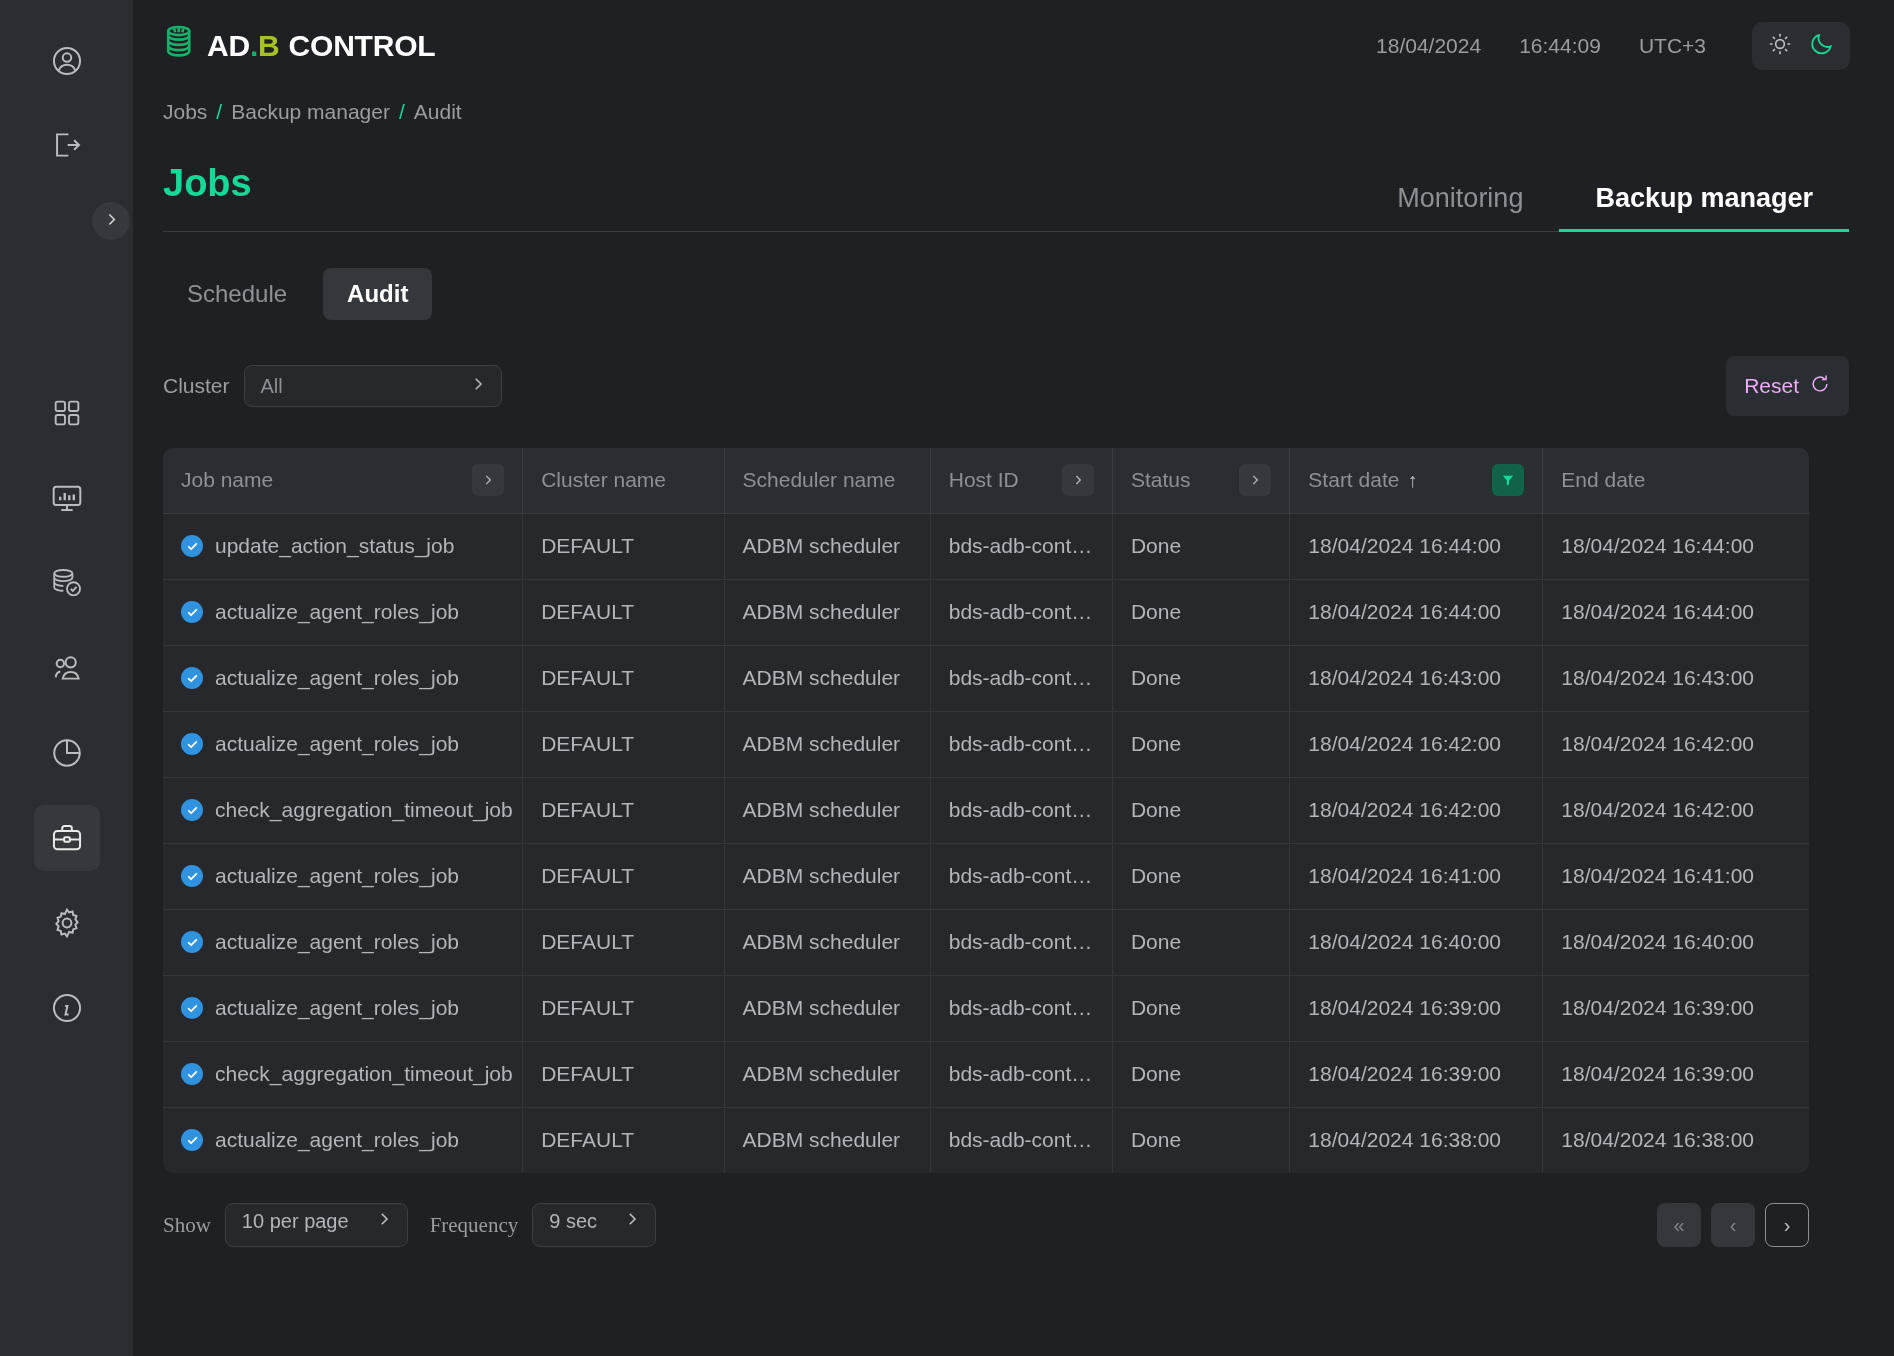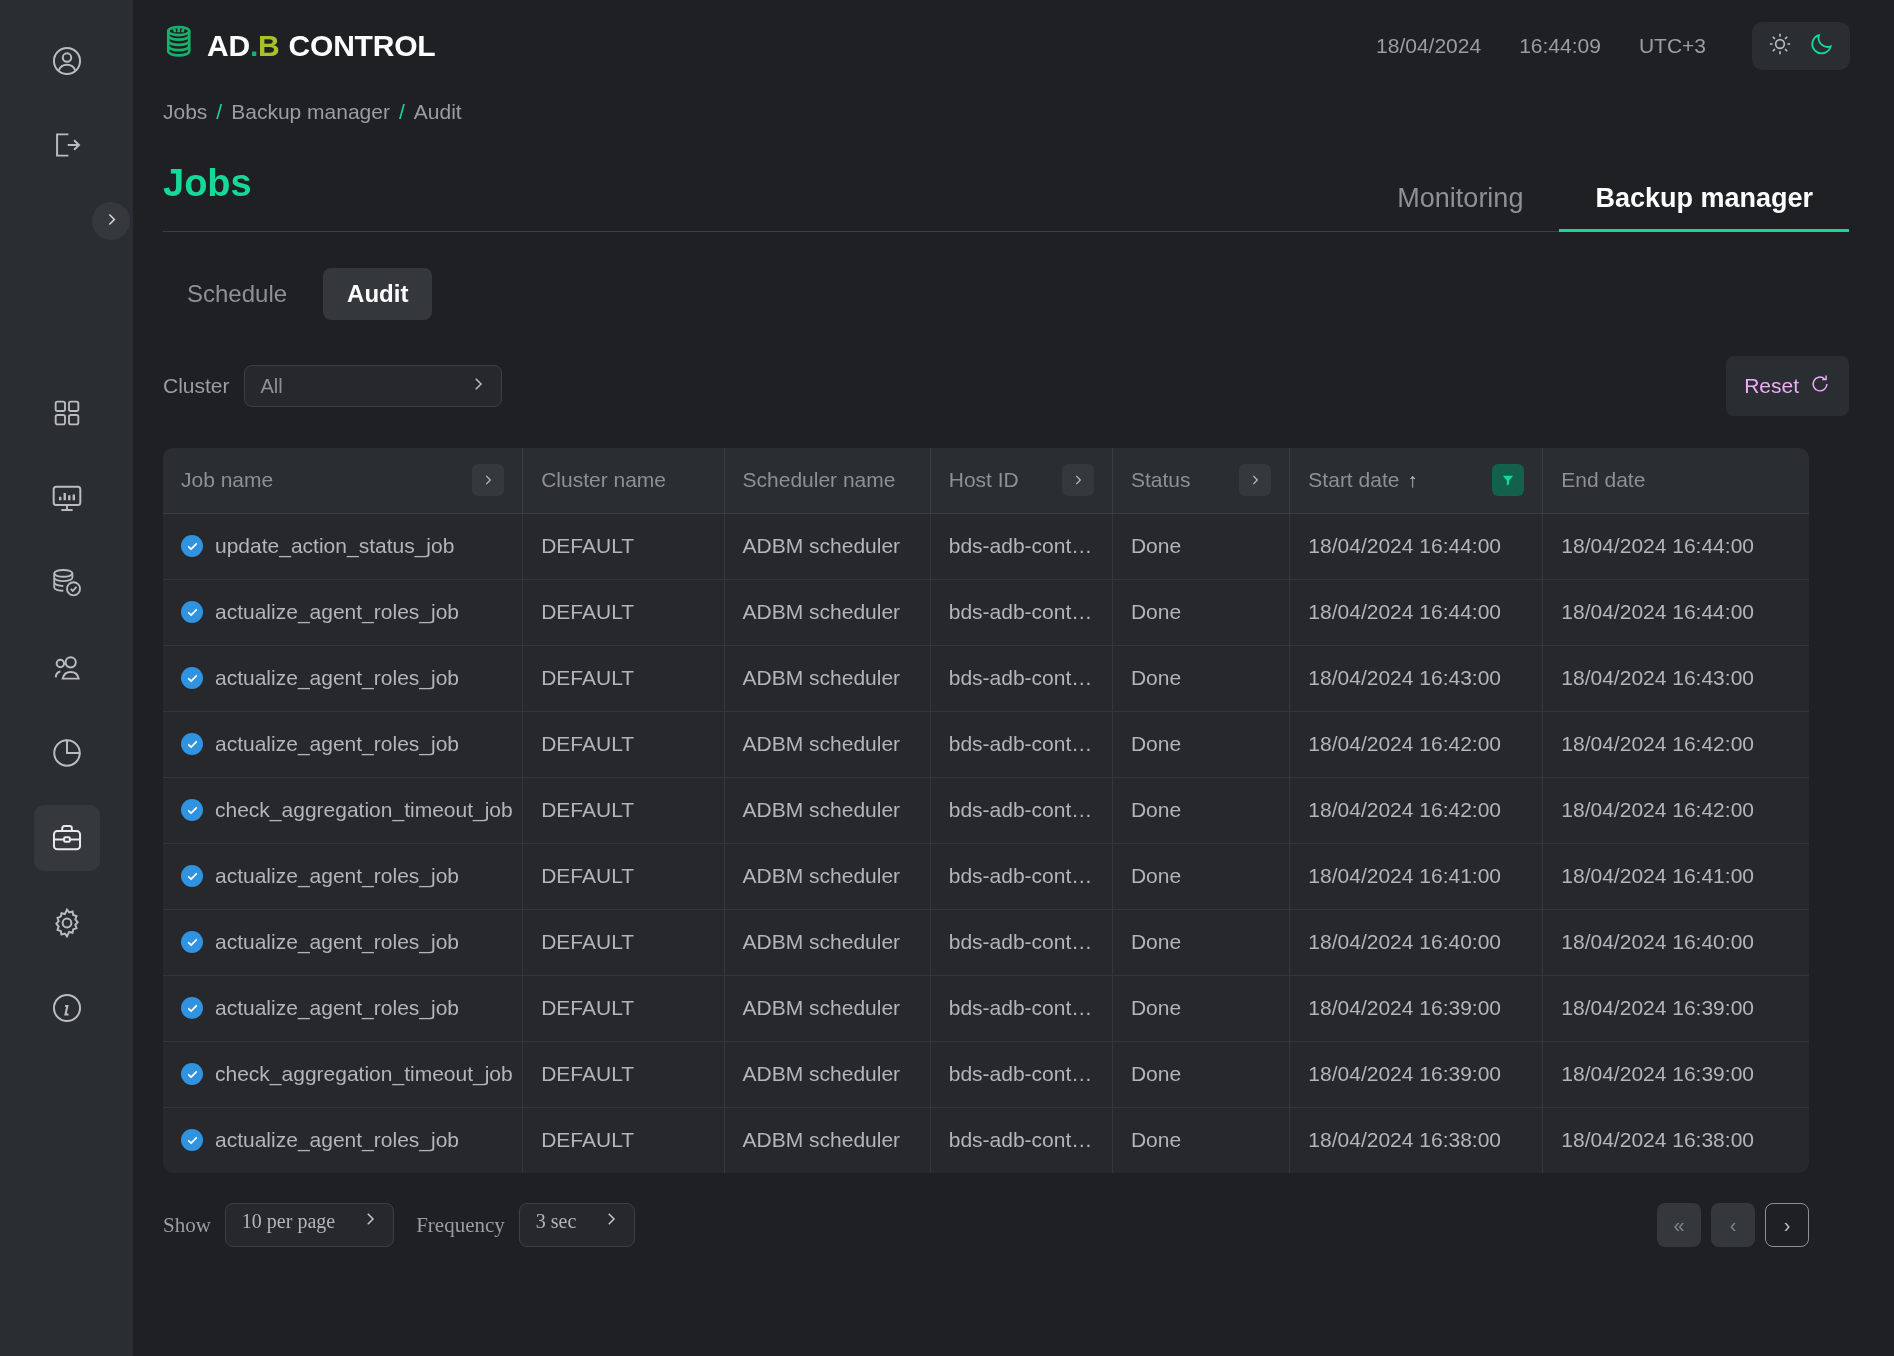--- a/index.html
+++ b/index.html
@@ -186,21 +186,21 @@
   
   .footer {
     display: flex; align-items: center;
     margin-top: 30px;
     width: 1646px;
   }
   .f-label { color: #9a9da1; font-size: 21px; margin-right: 14px; font-family: Liberation Serif, serif; }
   .f-select {
     background: #26282c; border: 1px solid #3c3f44; border-radius: 8px;
     height: 44px; display: flex; align-items: center;
-    padding: 0 14px 8px 16px; color: #b2b5b9; font-size: 20px; font-family: Liberation Serif, serif;
+    padding: 0 14px 8px 16px; color: #b2b5b9; font-size: 20px;
   }
   .f-select .val { margin-right: 26px; }
   .f-select .chev { color: #c3c5c8; font-size: 22px; line-height: 1; margin-left: auto; }
   .f-gap { width: 22px; }
   .pager { margin-left: auto; display: flex; align-items: center; gap: 10px; }
   .pg-btn {
     width: 44px; height: 44px; border-radius: 8px;
     background: #34373c; color: #83868b;
     display: flex; align-items: center; justify-content: center;
     font-size: 20px; border: 1px solid transparent;
@@ -678,21 +678,21 @@
         <span class="val">10 per page</span>
         <span class="chev">
           <svg width="18" height="18" viewBox="0 0 24 24" fill="none" stroke="currentColor" stroke-width="2">
               <path d="M9 5l7 7-7 7"></path>
             </svg>
         </span>
       </div>
       <div class="f-gap"></div>
       <span class="f-label">Frequency</span>
       <div class="f-select">
-        <span class="val">3 sec</span>
+        <span class="val">9 sec</span>
         <span class="chev">
           <svg width="18" height="18" viewBox="0 0 24 24" fill="none" stroke="currentColor" stroke-width="2">
               <path d="M9 5l7 7-7 7"></path>
             </svg>
         </span>
       </div>
       <div class="pager">
         <div class="pg-btn">«</div>
         <div class="pg-btn">‹</div>
         <div class="pg-btn outline">›</div>

